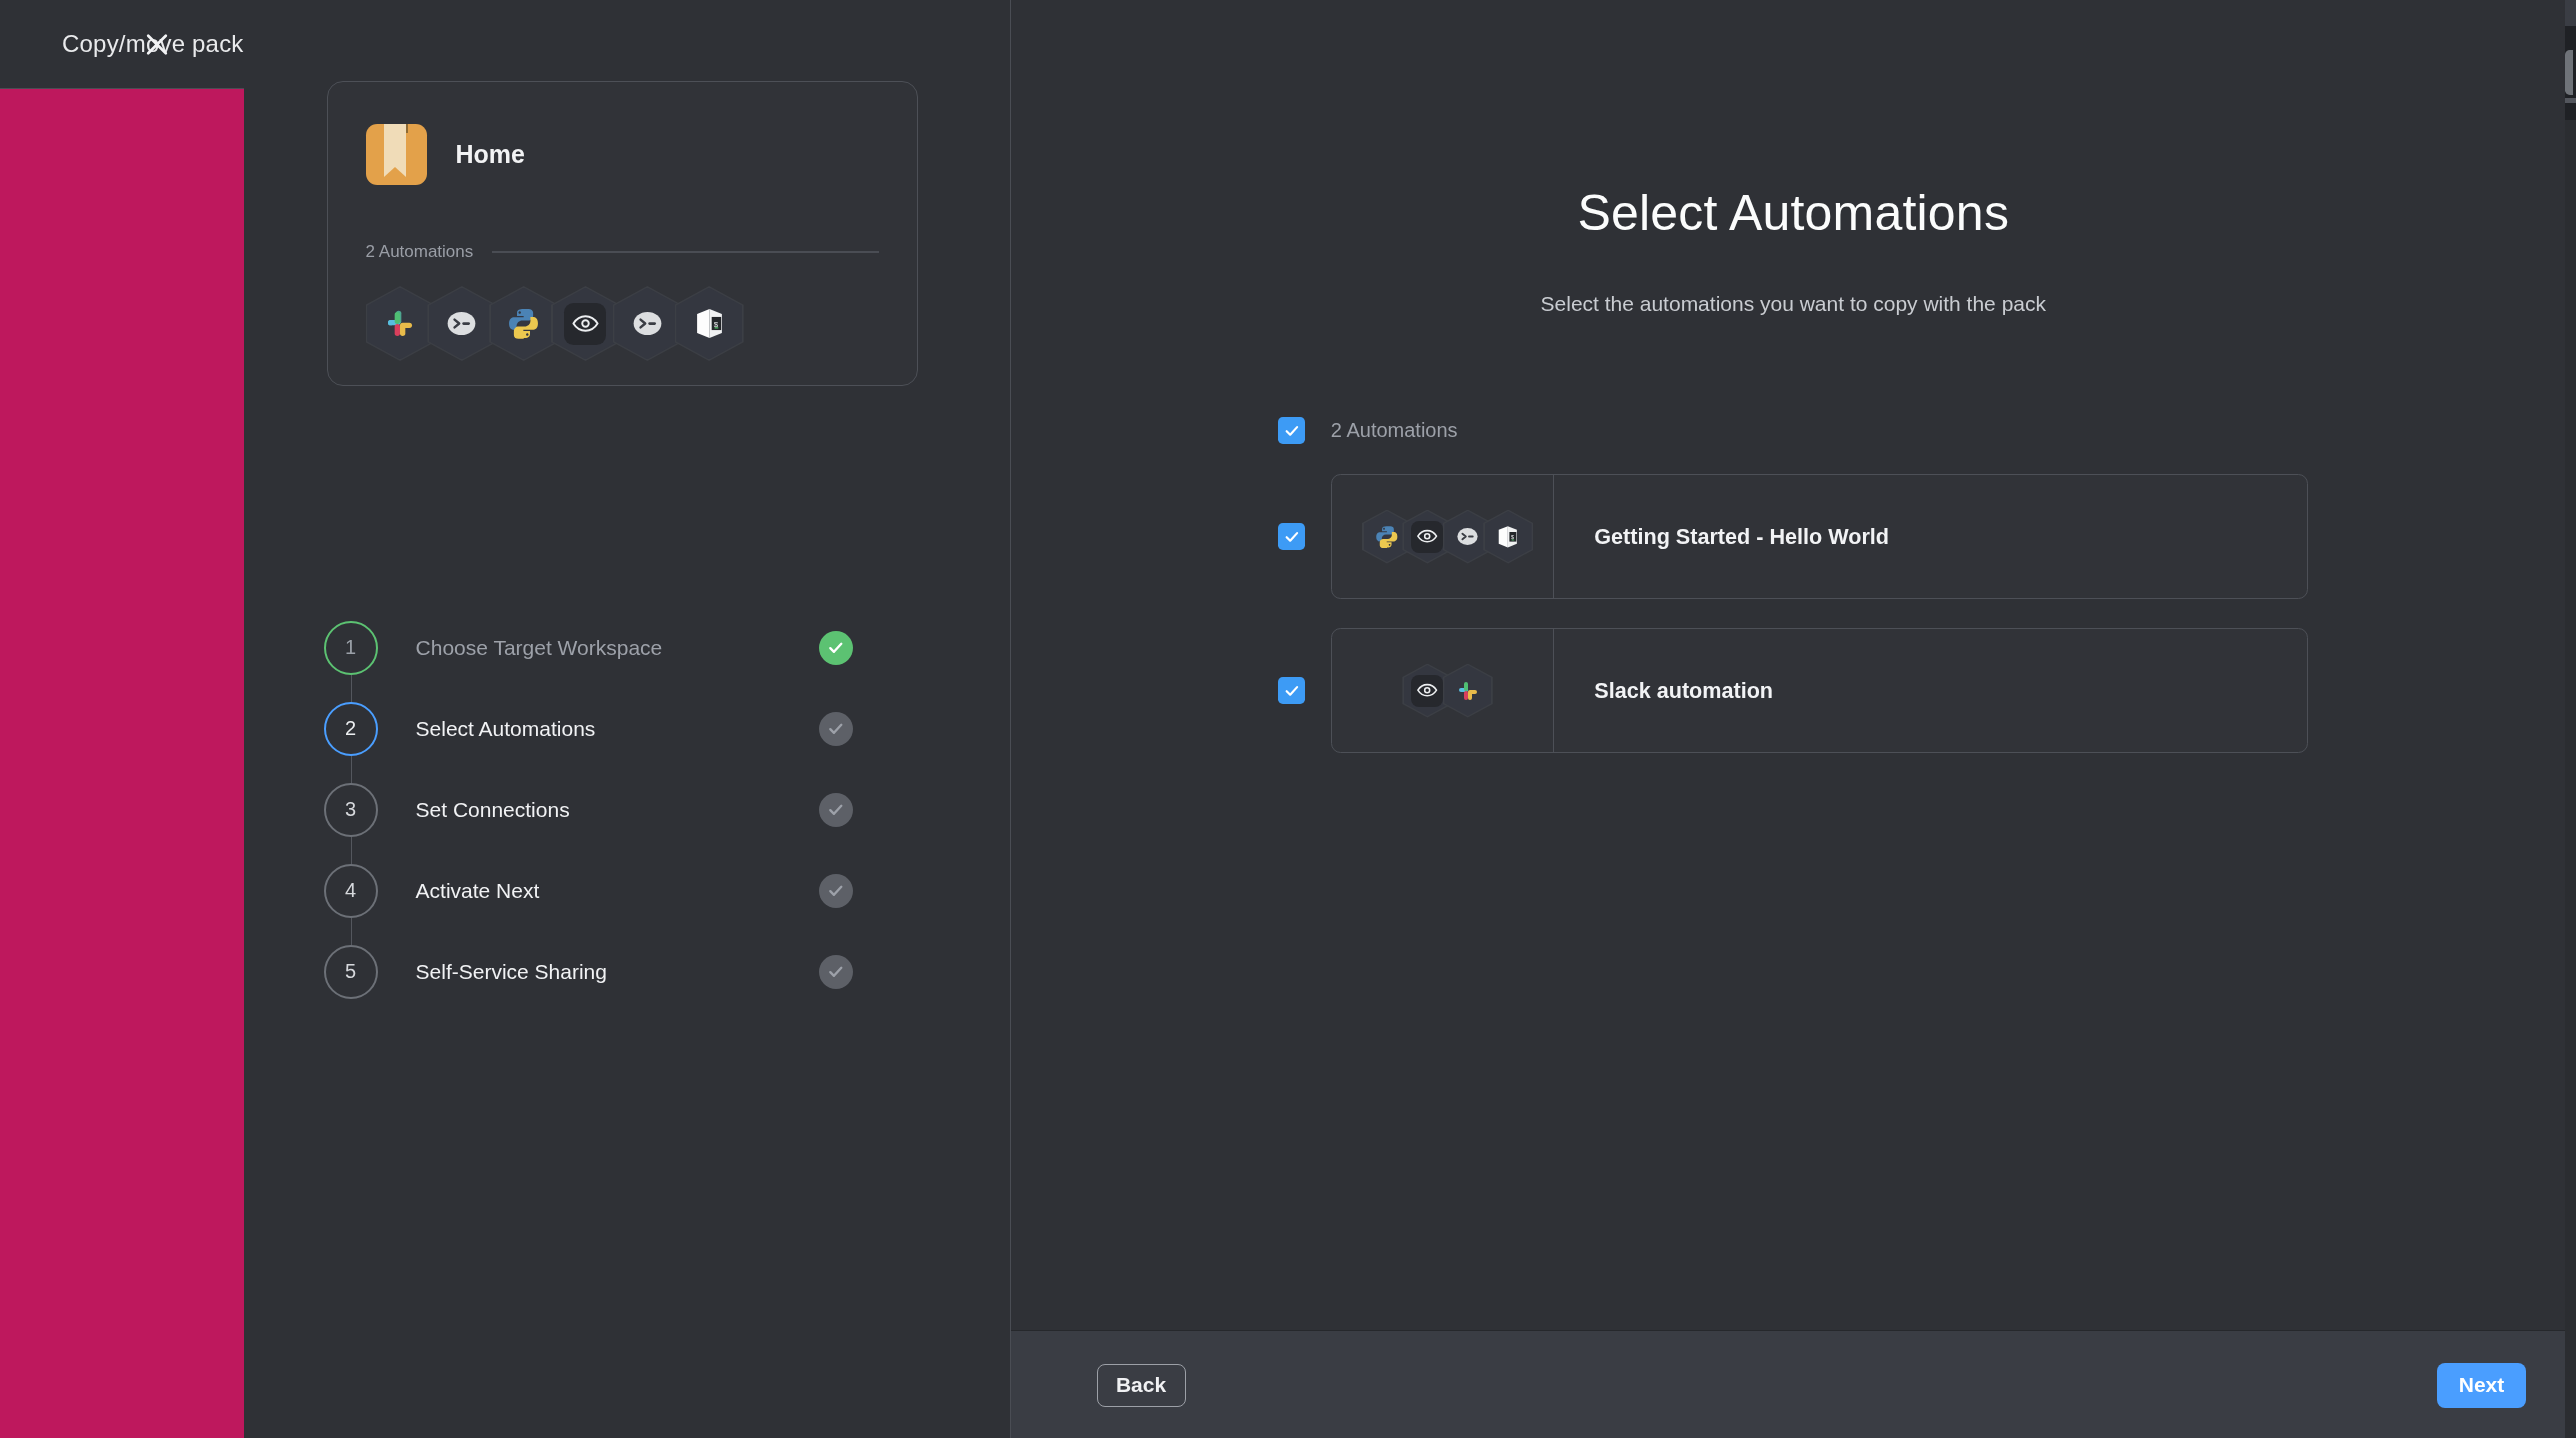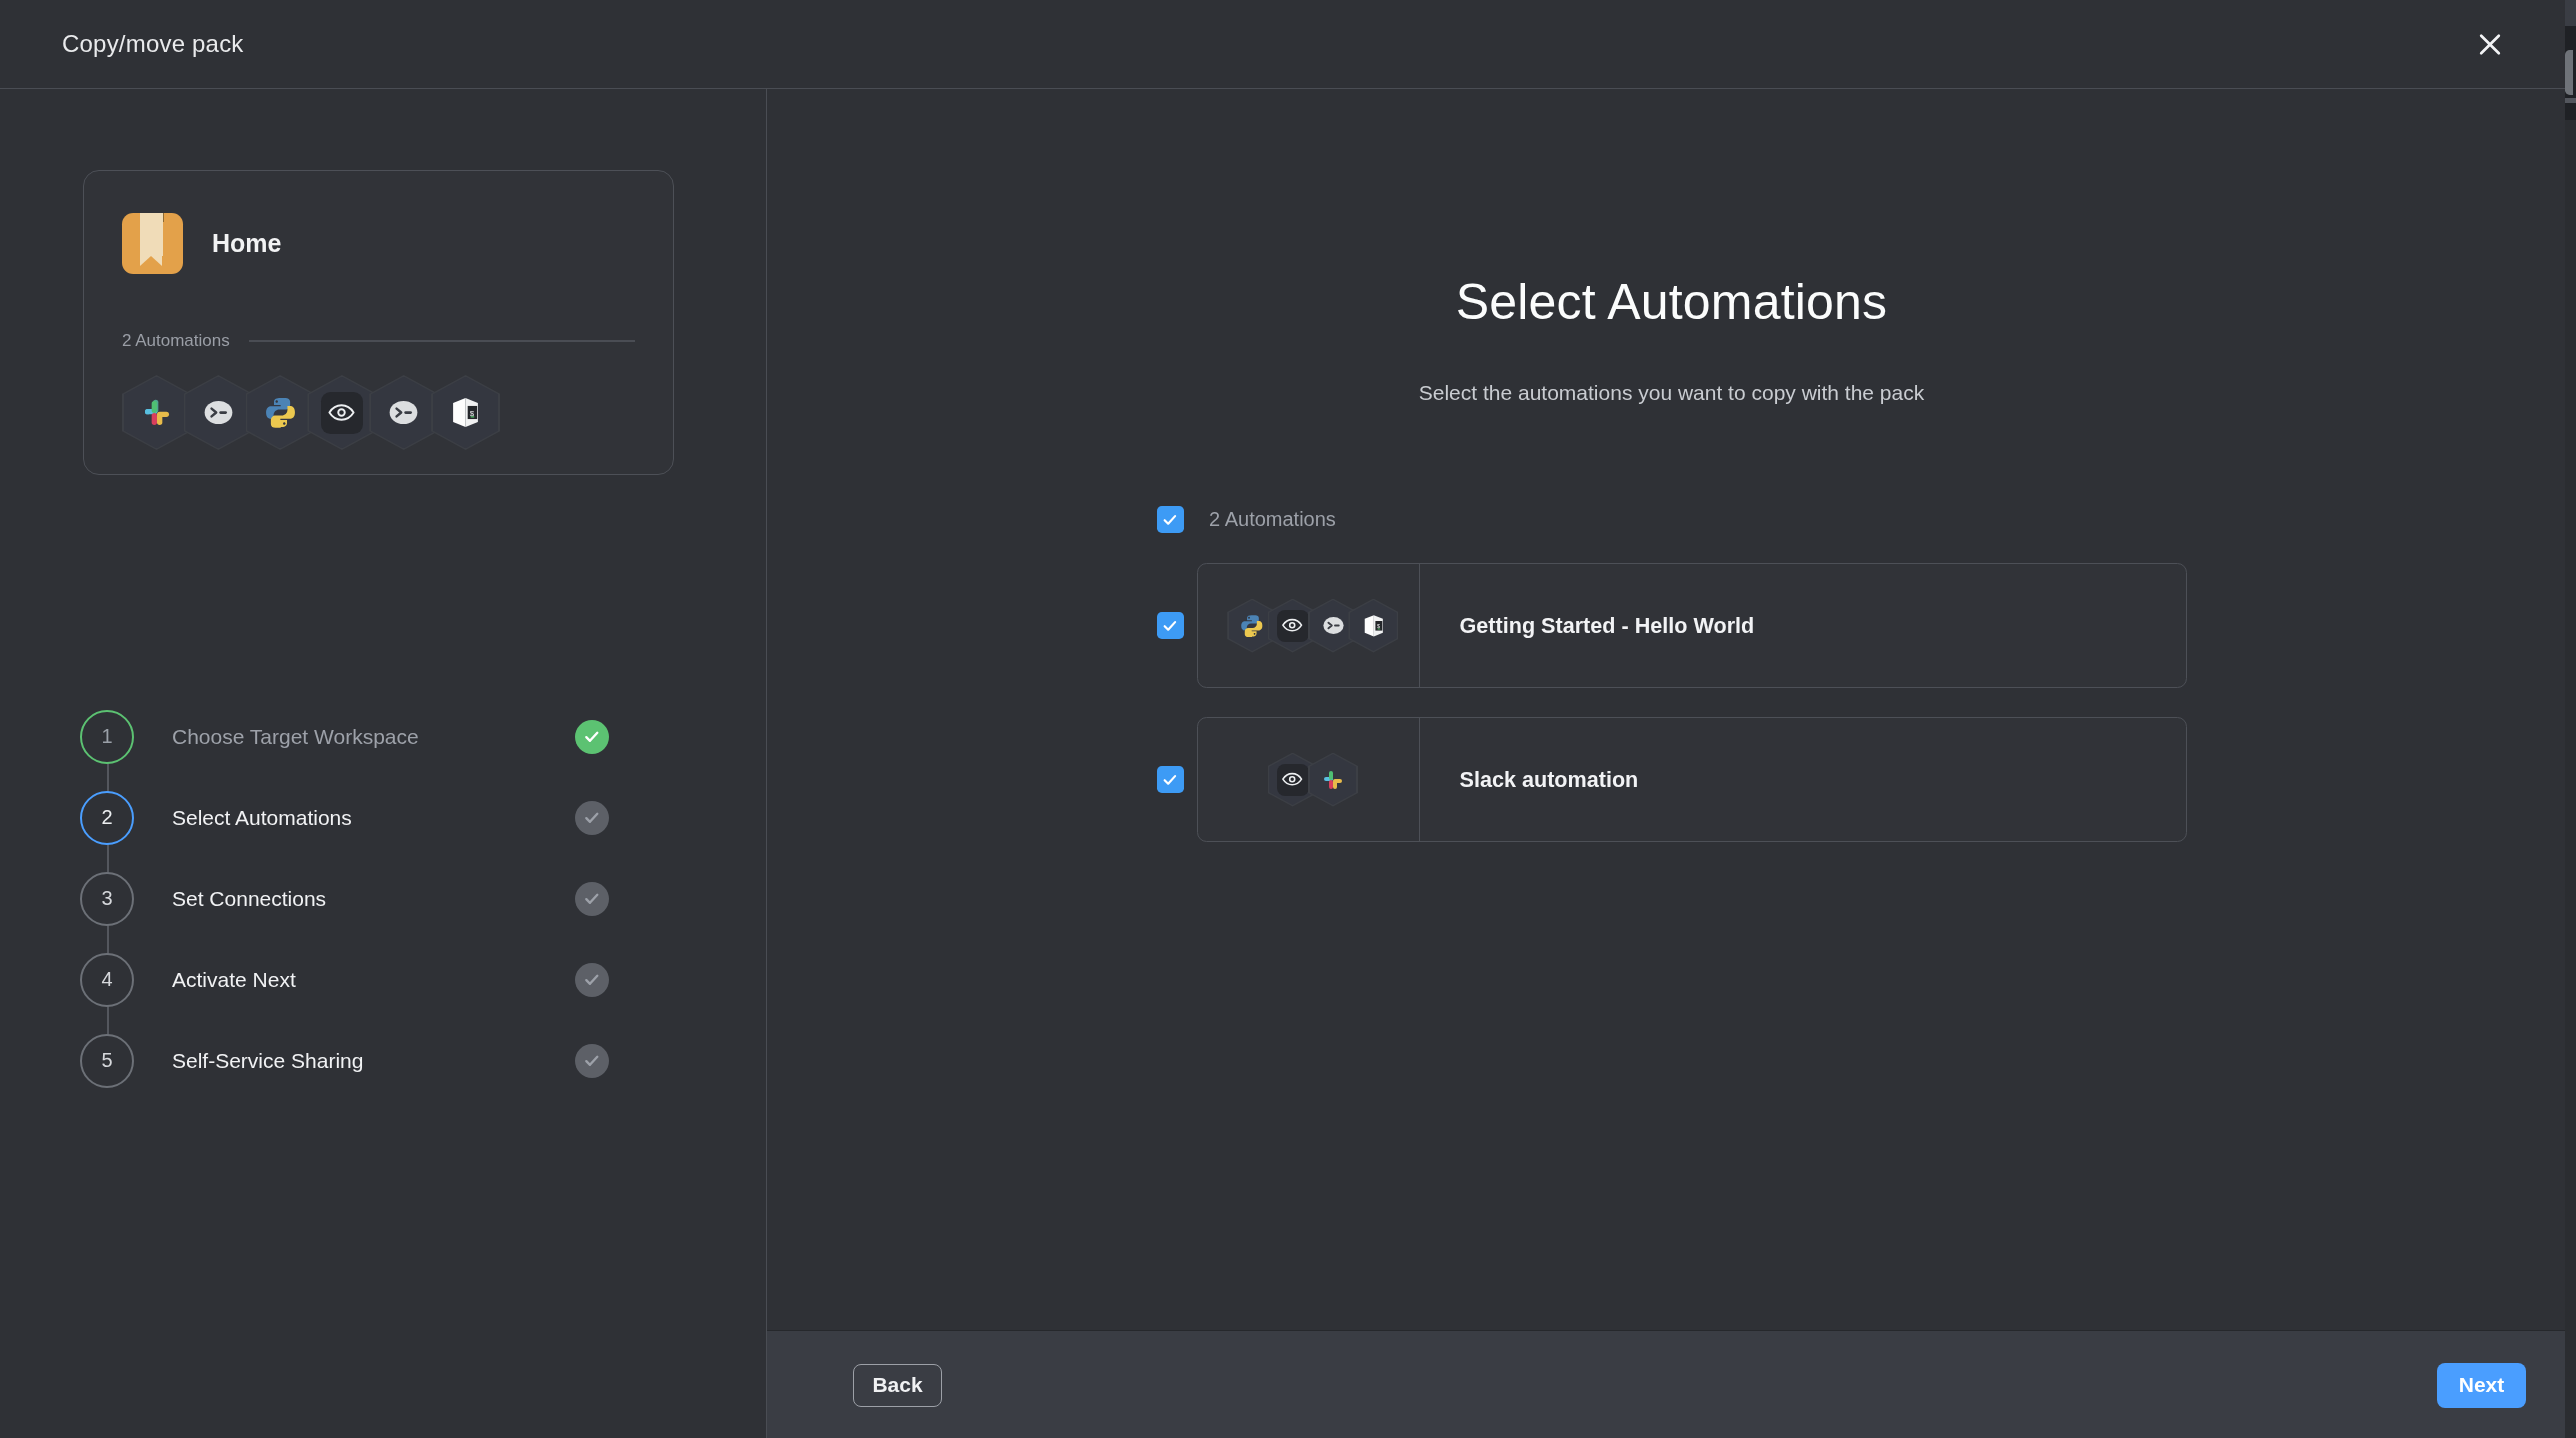--- a/index.html
+++ b/index.html
@@ -10,23 +10,23 @@
     overflow: hidden;
     background: #2f3136;
     font-family: "Liberation Sans", sans-serif;
     -webkit-font-smoothing: antialiased;
   }
 
   #app {
     position: relative;
     width: 2576px;
     height: 1439px;
-    background: #6d28d9;
-    display: flex;
-    flex-direction: column;
+    background: #be185d;
+    display: flex;
+    flex-direction: row;
   }
 
   
   .modal-header {
     position: relative;
     height: 89px;
     min-height: 89px;
     background: #2f3136;
     border-bottom: 1.6px solid #4a4d54;
     display: flex;
@@ -252,21 +252,21 @@
     align-items: center;
     gap: 25.6px;
     margin-bottom: 30px;
     padding-left: 0;
   }
   .select-all-label { font-size: 20px; color: #9da1a9; }
 
   .auto-row {
     display: flex;
     align-items: center;
-    gap: 13px;
+    gap: 26px;
     margin-bottom: 29px;
     justify-content: center;
   }
   .auto-card {
     flex: 1;
     display: flex;
     align-items: stretch;
     border: 1.6px solid #4d5057;
     border-radius: 9.6px;
     height: 125px;

